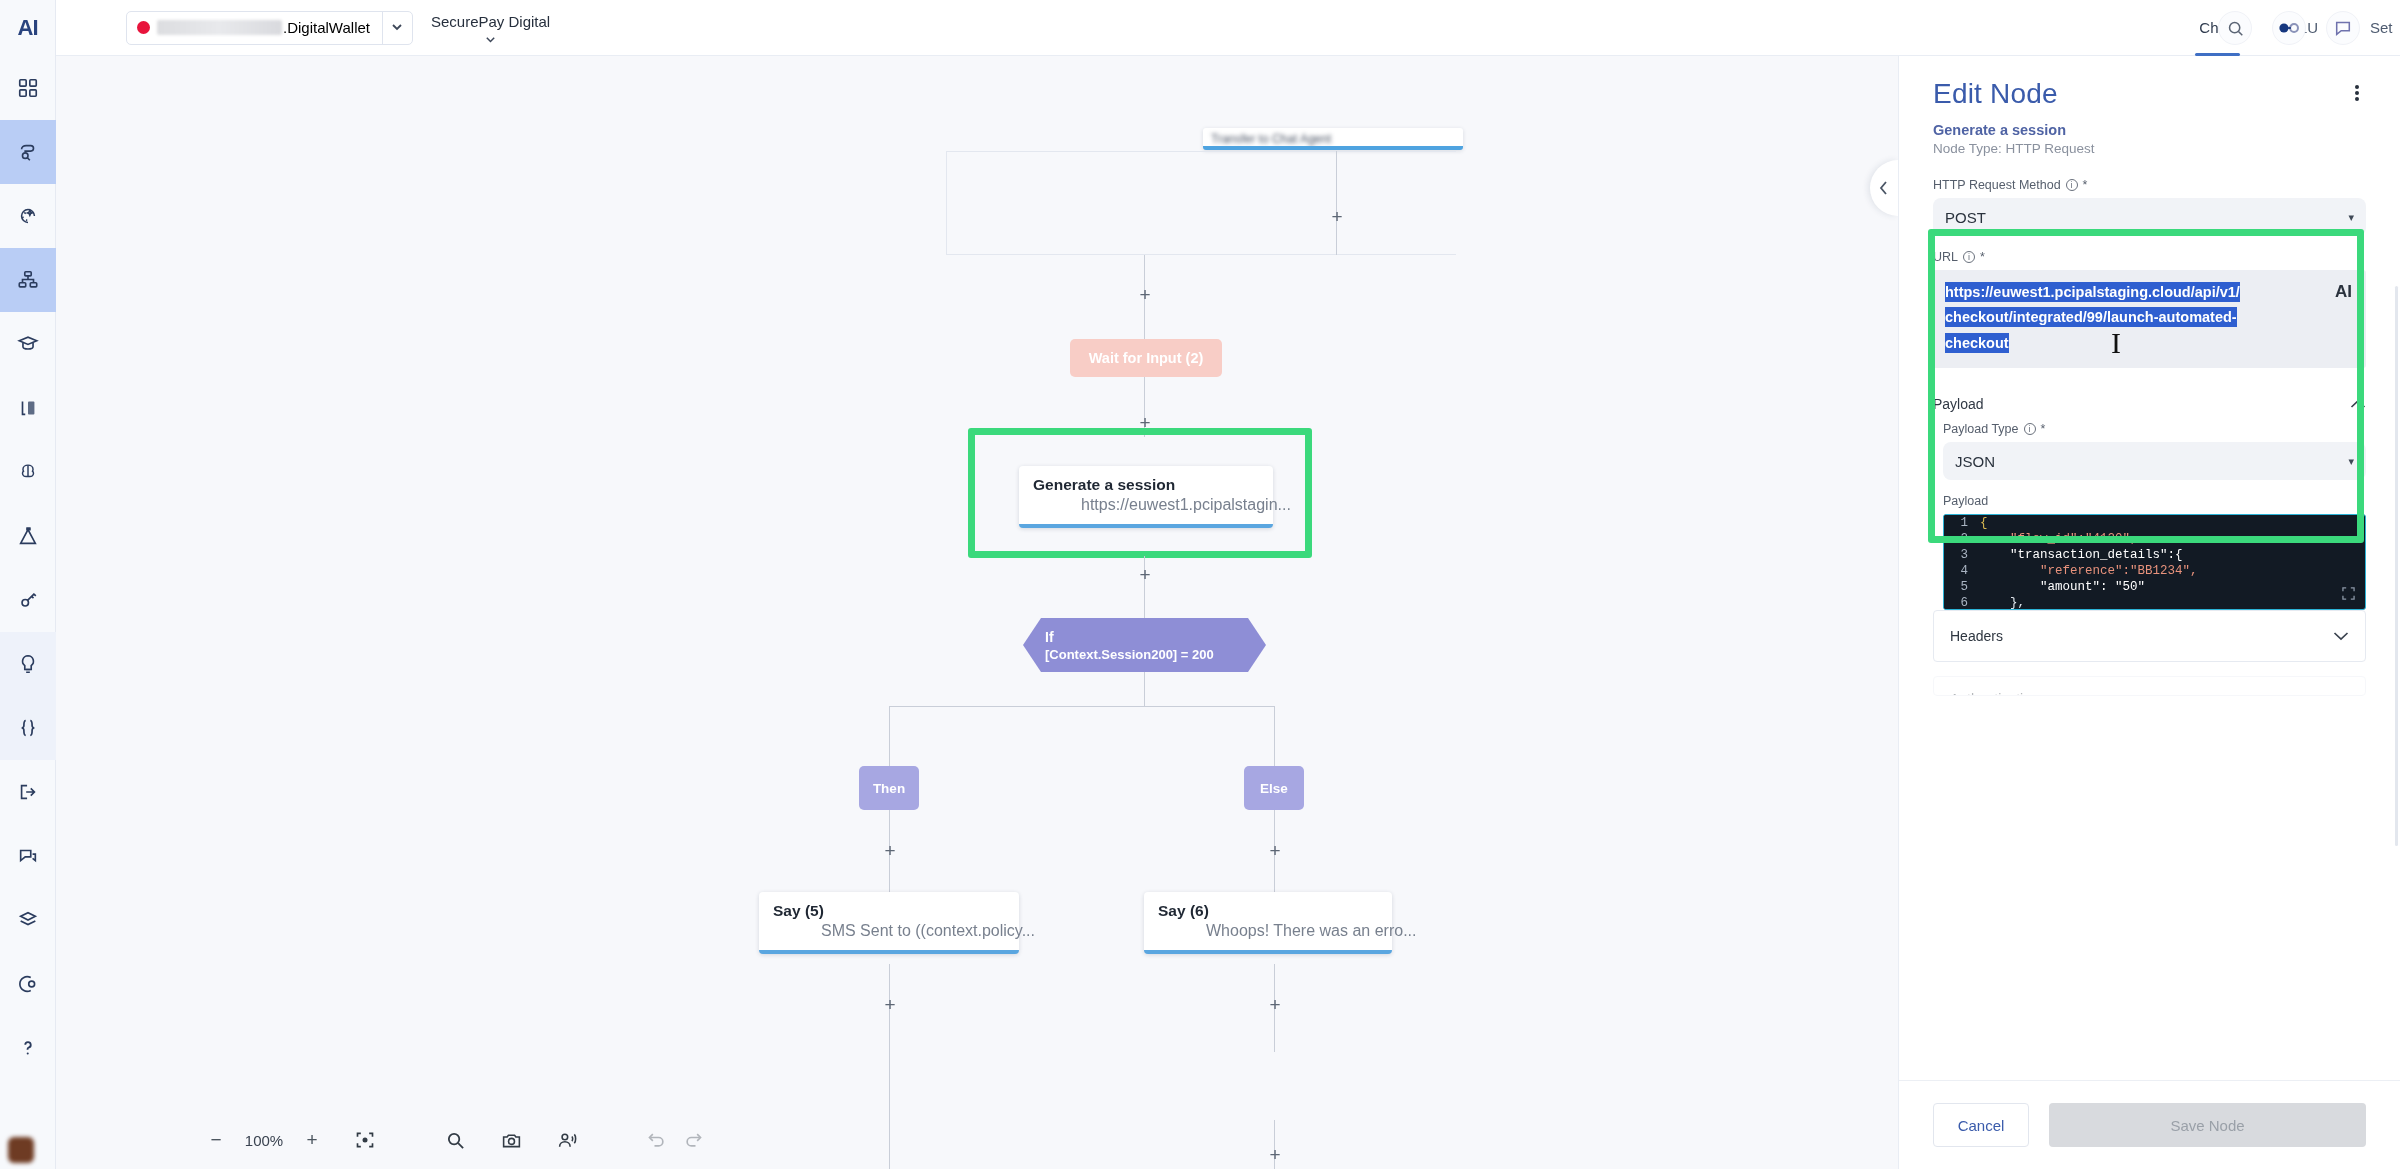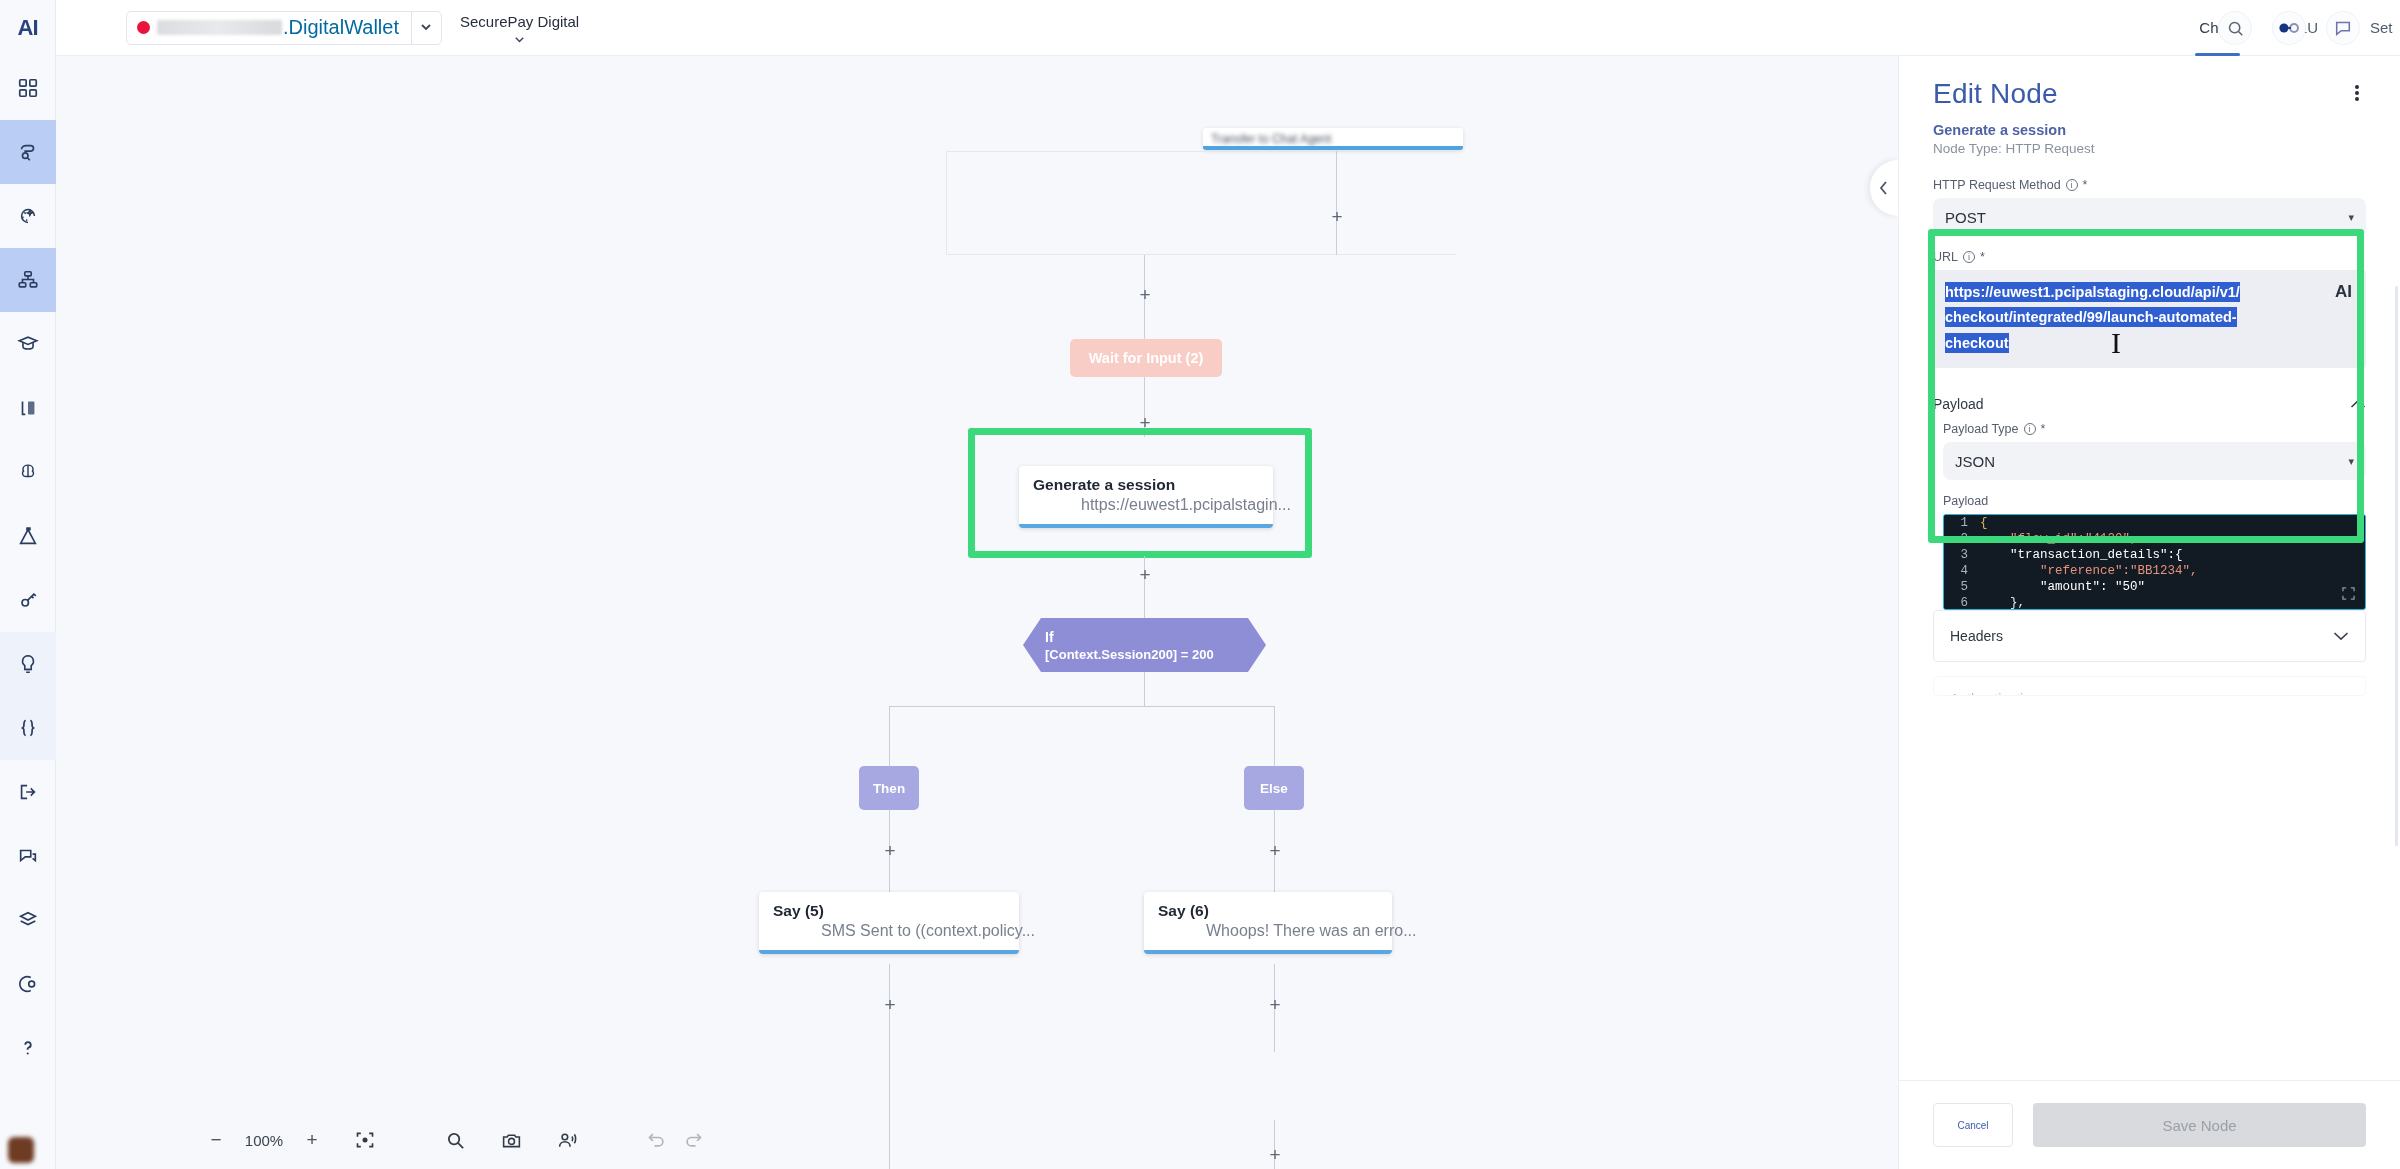--- a/index.html
+++ b/index.html
@@ -44,21 +44,21 @@
     margin-left: 70px; height: 34px; min-width: 200px;
     border: 1px solid #dfe4ee; border-radius: 5px; background: #fff;
     display: flex; align-items: center; padding: 0 0 0 10px;
   }
   .dot-red { width: 13px; height: 13px; border-radius: 50%; background: #e8143c; flex: 0 0 auto; }
   .bot-redact {
     width: 125px; height: 15px; margin-left: 7px; border-radius: 2px;
     background: linear-gradient(90deg,#dcdde0,#e8e9ec,#d9dade);
     filter: blur(1.6px);
   }
-  .bot-name { font-size: 20px; color: #0369a1; margin-left: 1px; }
+  .bot-name { font-size: 15px; color: #000000; margin-left: 1px; }
   .bot-caret {
     width: 30px; height: 32px; border-left: 1px solid #dfe4ee; margin-left: 12px;
     display: flex; align-items: center; justify-content: center;
   }
   .flow-select {
     margin-left: 18px; font-size: 15px; color: #262f3d;
     display: flex; align-items: center; gap: 7px; flex-direction: column;
   }
   .tabs { margin-left: auto; display: flex; align-items: center; height: 56px; padding-right: 0; }
   .tab {
@@ -233,22 +233,22 @@
     padding: 0 16px; font-size: 14px; color: #2e3640; margin-bottom: 14px;
     background: #fff;
   }
   .accordion.partial { height: 20px; overflow: hidden; align-items: flex-start; padding-top: 14px; }
 
   .panel-foot {
     border-top: 1px solid #eceff4; padding: 22px 34px;
     display: flex; align-items: center; gap: 20px; background: #fff;
   }
   .btn-cancel {
-    height: 44px; width: 80px; border: 1px solid #e2e6ee; border-radius: 4px;
-    background: #fff; color: #3a5bab; font-size: 10px;
+    height: 44px; width: 96px; border: 1px solid #e2e6ee; border-radius: 4px;
+    background: #fff; color: #3a5bab; font-size: 15px;
     display: flex; align-items: center; justify-content: center;
   }
   .btn-save {
     height: 44px; flex: 1; border-radius: 4px; background: #d8dade; color: #9aa0a8;
     font-size: 15px; display: flex; align-items: center; justify-content: center;
   }
   .panel-hl {
     position: absolute; pointer-events: none; border: 7px solid #3bd97c; border-radius: 3px;
   }
   .scroll-hint {

